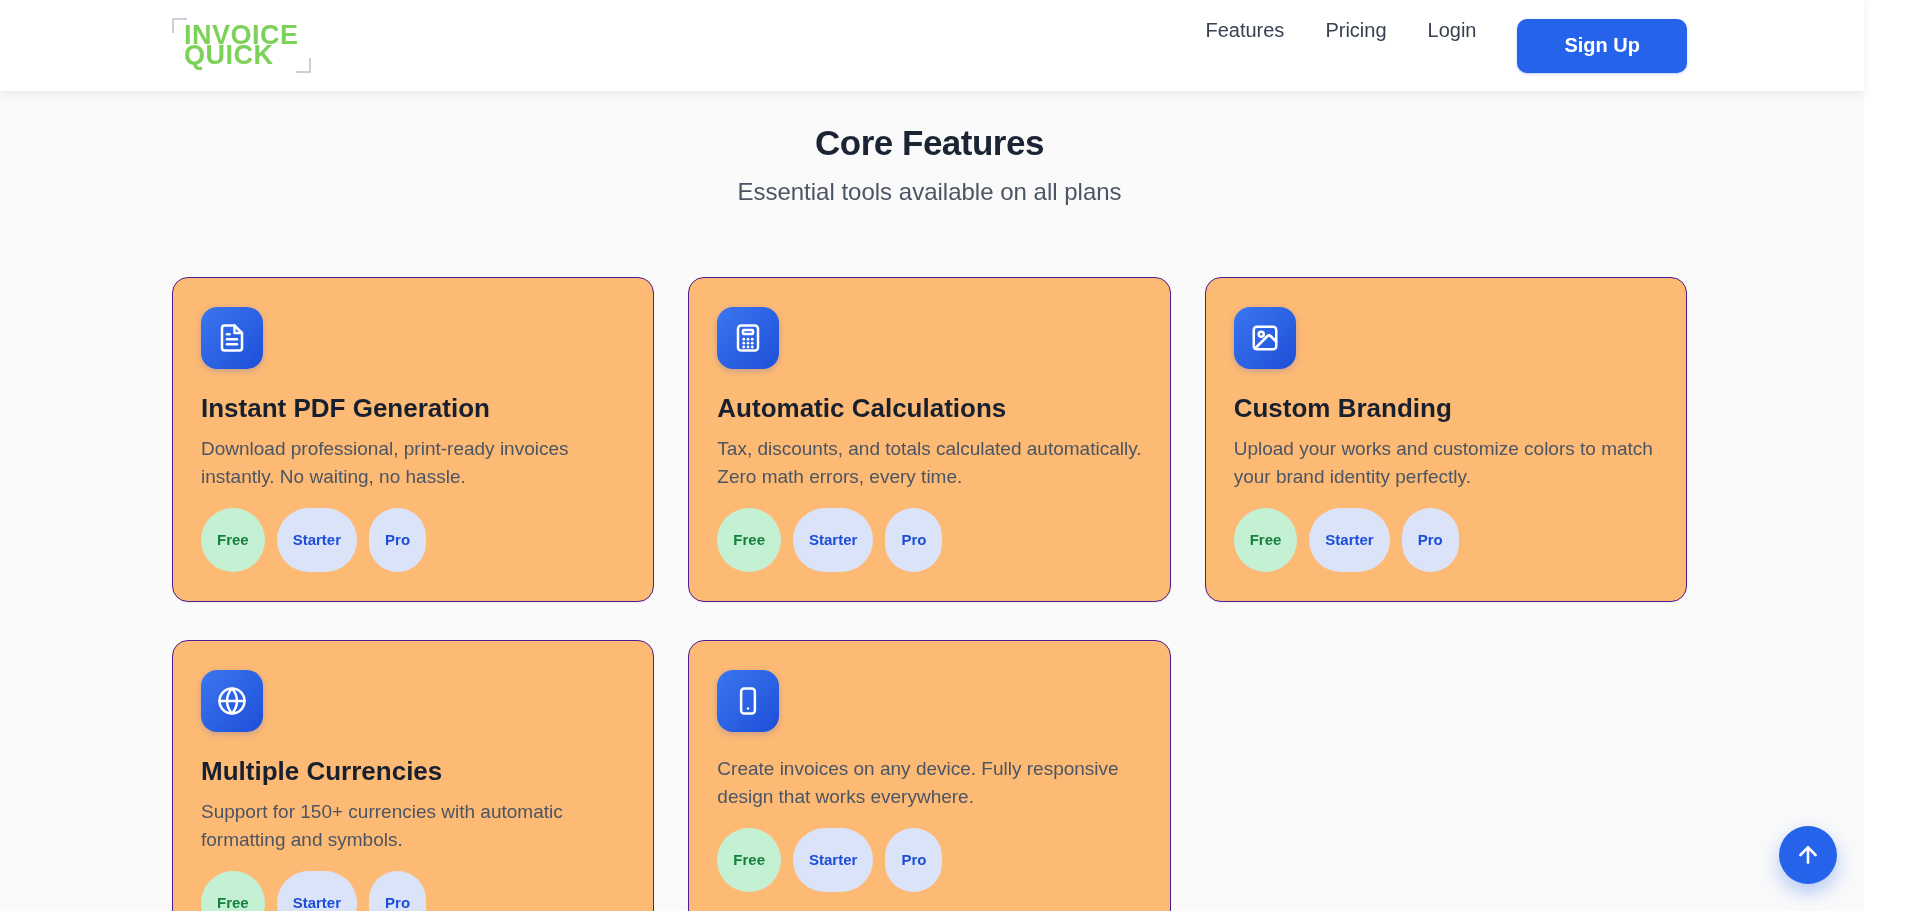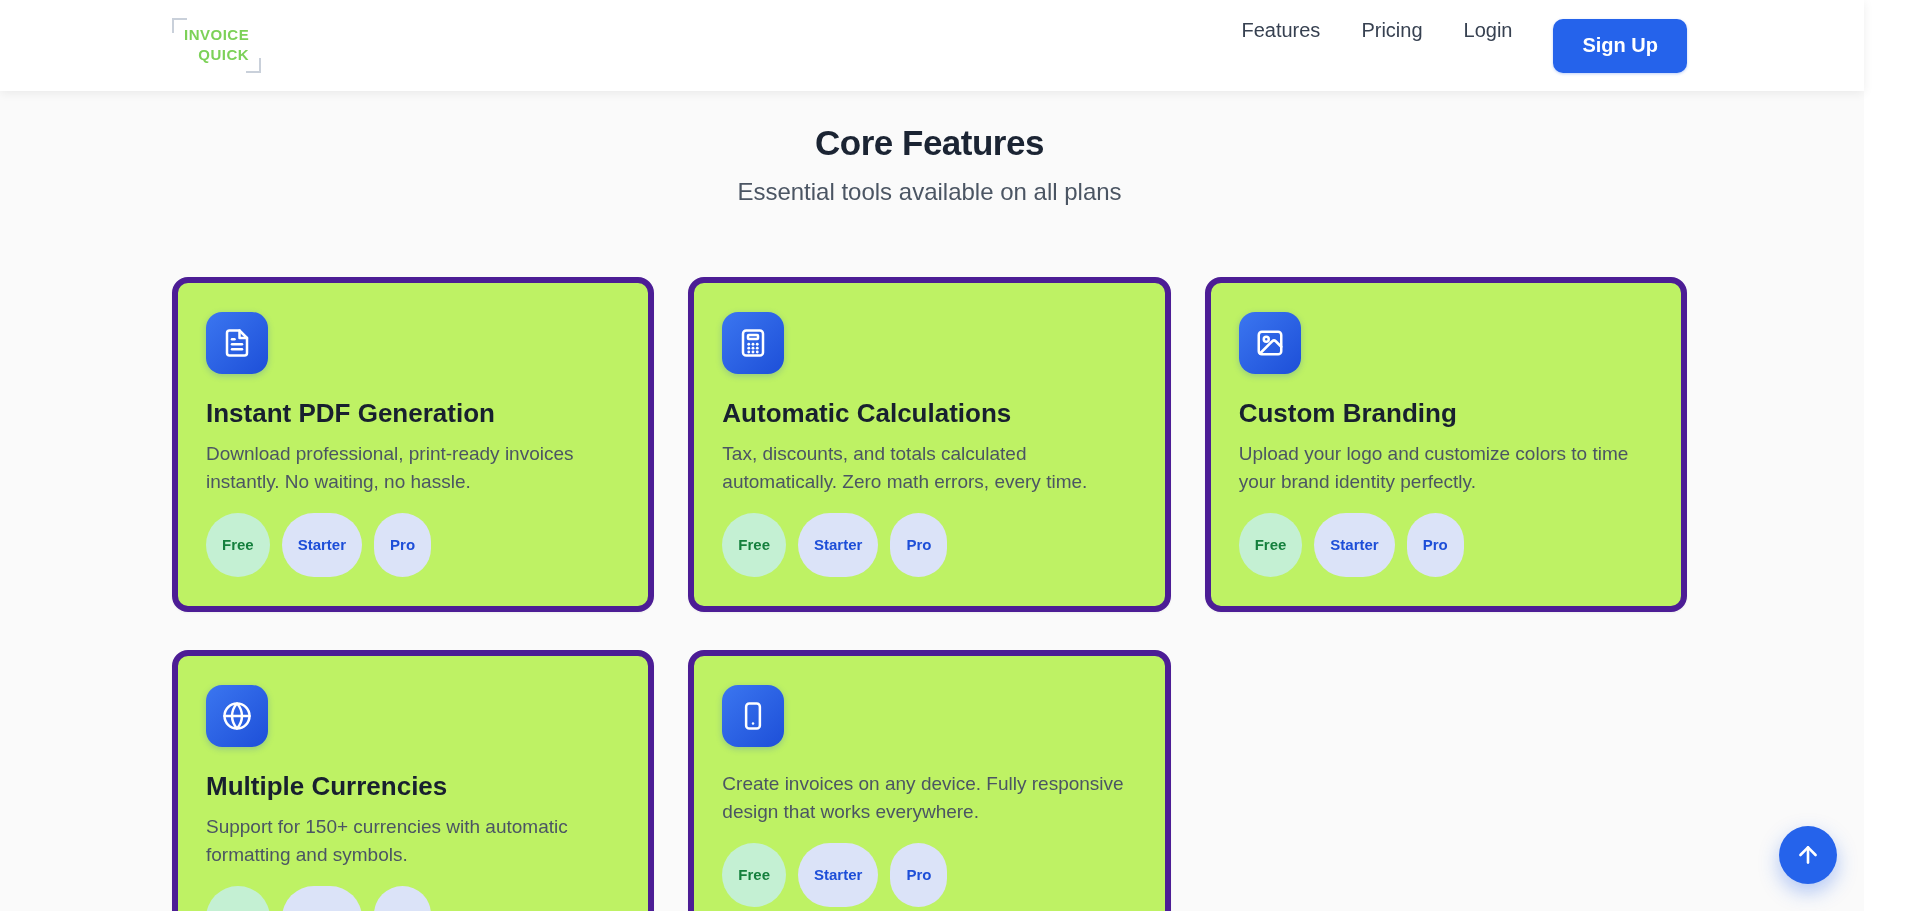--- a/index.html
+++ b/index.html
@@ -20,57 +20,57 @@
   .header {
     height:91px; background:#ffffff;
     box-shadow:0 2px 10px rgba(0,0,0,0.07);
     position:relative; z-index:5;
   }
   .header-inner {
     width:1515px; margin-left:172px; height:100%;
     display:flex; align-items:center;
   }
   .logo {
-    display:flex; flex-direction:column; align-items:flex-end;
-    font-size:15px; font-weight:bold; line-height:20px;
+    display:flex; flex-direction:column; align-items:flex-start;
+    font-size:27px; font-weight:bold; line-height:20px;
     color:var(--logo-green); letter-spacing:0.5px;
     position:relative; padding:7px 12px 8px; cursor:pointer;
   }
   .logo::before {
     content:""; position:absolute; left:0; top:0; width:13px; height:13px;
     border-left:2px solid #c9d0da; border-top:2px solid #c9d0da;
   }
   .logo::after {
     content:""; position:absolute; right:0; bottom:0; width:13px; height:13px;
     border-right:2px solid #c9d0da; border-bottom:2px solid #c9d0da;
   }
   .nav { margin-left:auto; display:flex; align-items:flex-start; gap:41px; }
   .nav-link { font-size:20px; color:#374151; cursor:pointer; white-space:nowrap; }
   .signup-btn {
     background:var(--accent); color:#fff; font-weight:bold; font-size:20px;
-    font-family:inherit; padding:0 29px; height:54px; border:none;
+    font-family:inherit; padding:0 47px; height:54px; border:none;
     border-radius:10px; cursor:pointer; box-shadow:0 1px 3px rgba(37,99,235,.3);
   }
   
   .hero { width:1515px; margin-left:172px; text-align:center; }
   .hero h1 {
     margin:24px 0 0; font-size:35px; line-height:56px; font-weight:800;
     color:#1b2433; letter-spacing:-0.5px;
   }
   .hero p {
     margin:4px 0 0; font-size:24px; line-height:33px; color:#4b5563; font-weight:400;
   }
   
   .grid {
     width:1515px; margin:69px 0 0 172px;
     display:grid; grid-template-columns:repeat(3,1fr);
     column-gap:34px; row-gap:38px;
   }
   .card {
-    background:#bef264; border:6px solid #4c1d95; border-radius:16px;
+    background:#fdba74; border:1px solid #4c1d95; border-radius:16px;
     padding:29px 28px; min-height:231px;
     box-shadow:0 1px 2px rgba(16,24,40,0.05);
   }
   .icon-tile {
     width:62px; height:62px; border-radius:16px;
     background:linear-gradient(135deg,var(--icon-grad-start),var(--icon-grad-end));
     display:flex; align-items:center; justify-content:center;
     margin-bottom:23px; box-shadow:0 2px 6px rgba(29,78,216,.25);
   }
   .icon-tile svg { width:30px; height:30px; display:block; }
@@ -172,21 +172,21 @@
     <div class="icon-tile">
       <span>
             <svg viewBox="0 0 24 24" fill="none" stroke="#ffffff" stroke-width="2" stroke-linecap="round" stroke-linejoin="round">
               <rect x="3" y="3" width="18" height="18" rx="2.5"></rect>
               <circle cx="9" cy="9" r="2"></circle>
               <path d="m21 15-4.4-4.4a2 2 0 0 0-2.8 0L4 20.4"></path>
             </svg>
           </span>
     </div>
     <h3 class="card-title">Custom Branding</h3>
-    <p class="card-desc">Upload your logo and customize colors to time your brand identity perfectly.</p>
+    <p class="card-desc">Upload your works and customize colors to match your brand identity perfectly.</p>
     <div class="badges">
           <span class="badge badge-free">Free</span>
           <span class="badge badge-plan">Starter</span>
           <span class="badge badge-plan">Pro</span>
         </div>
       </article>
       <article class="card">
     <div class="icon-tile">
       <span>
             <svg viewBox="0 0 24 24" fill="none" stroke="#ffffff" stroke-width="2" stroke-linecap="round" stroke-linejoin="round">

